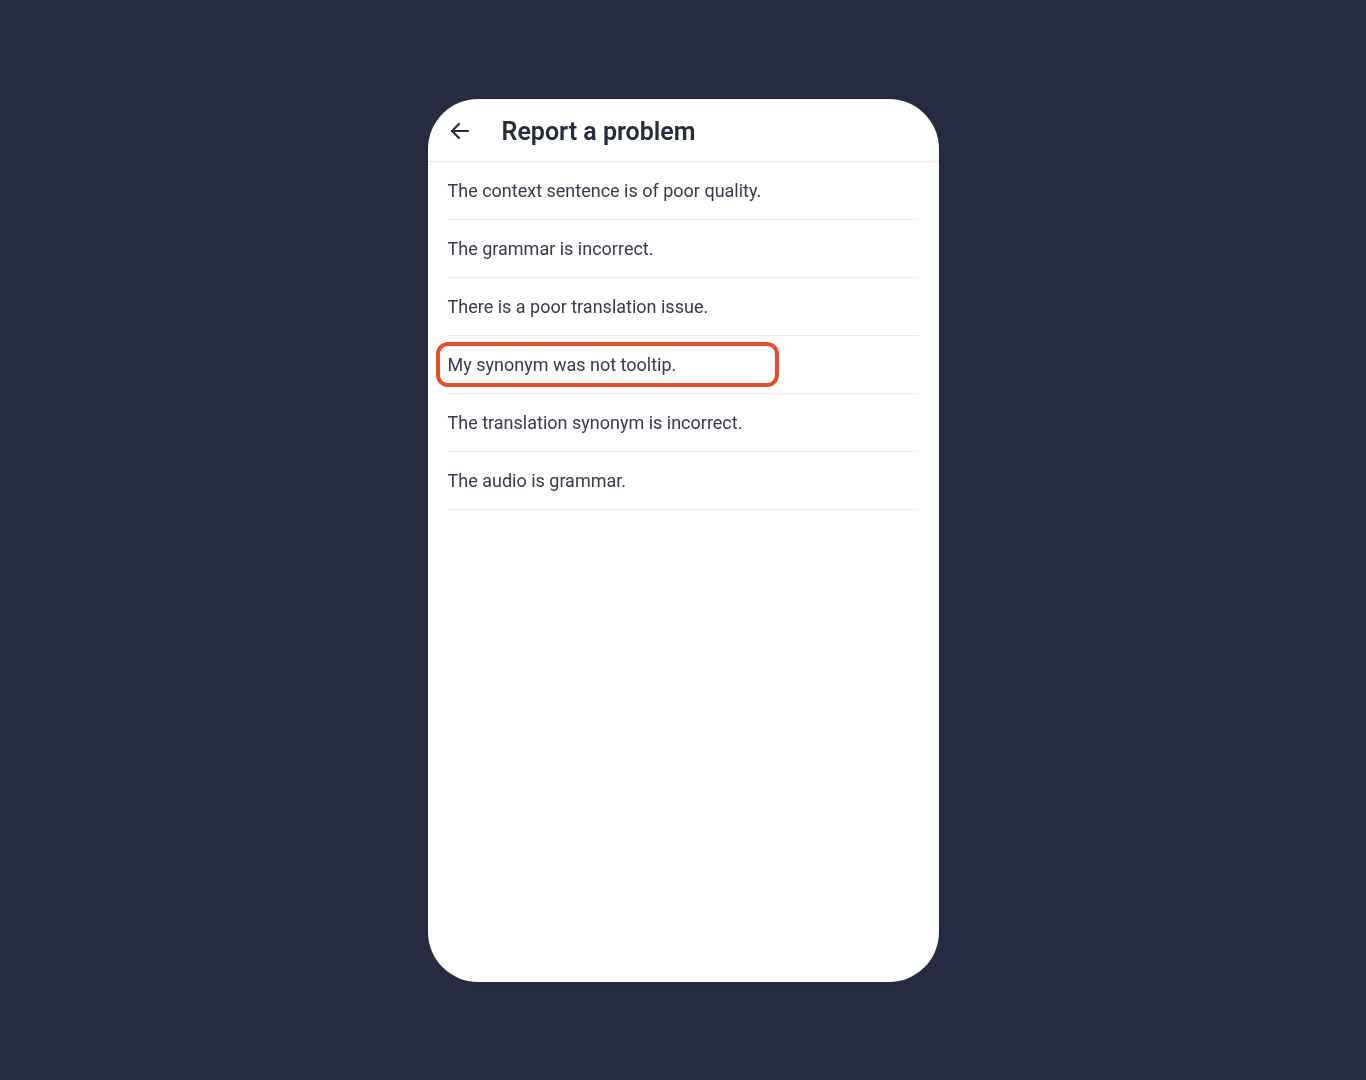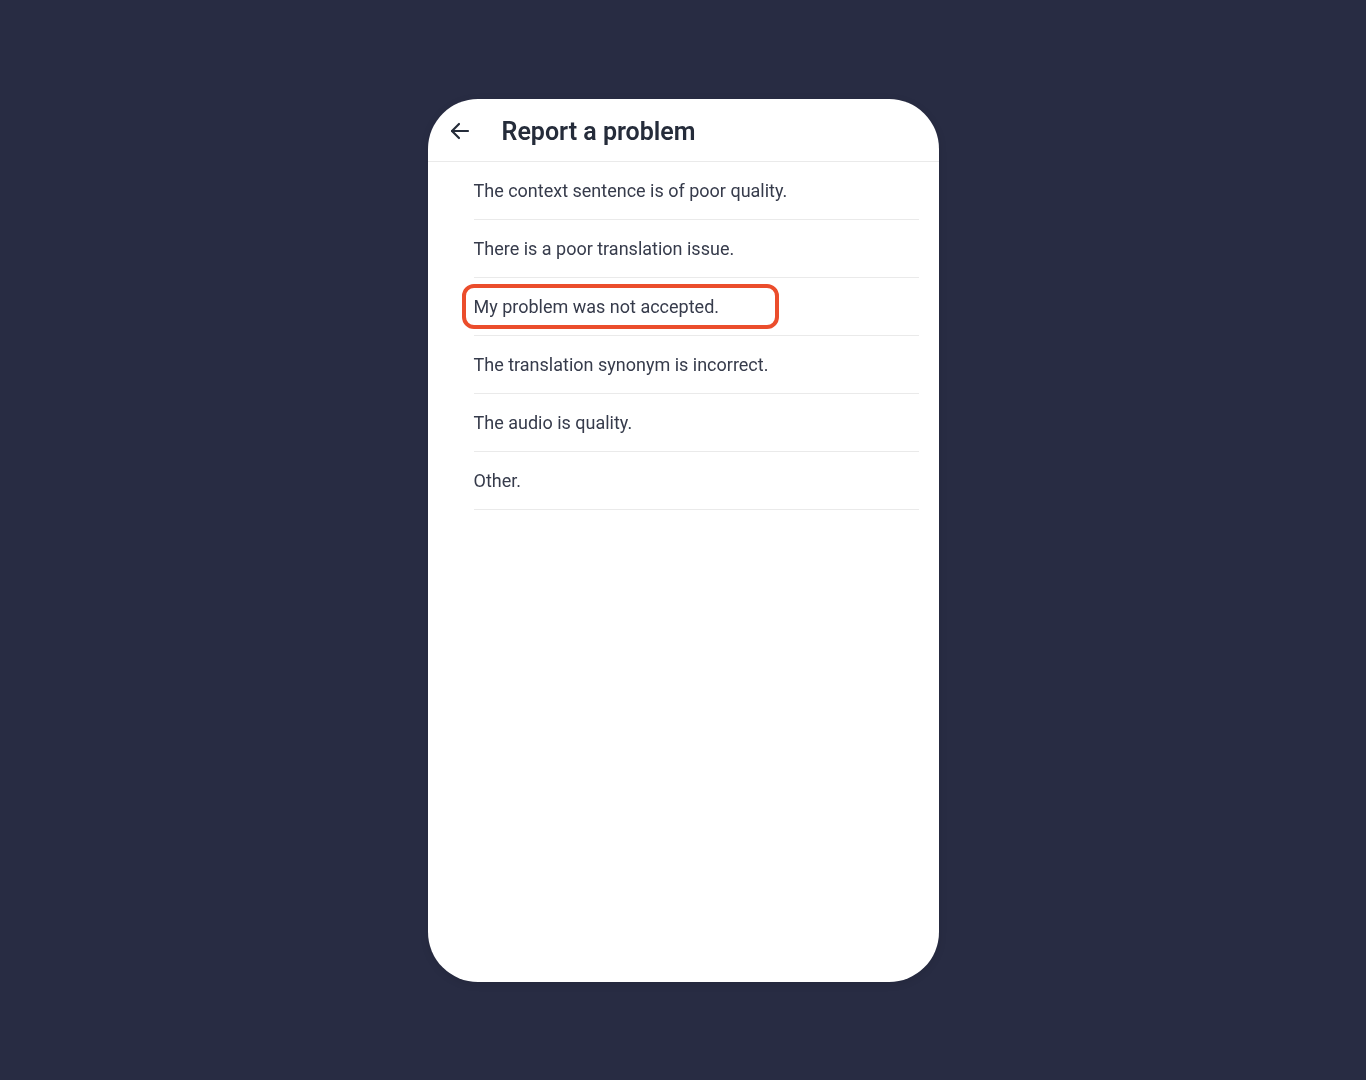--- a/index.html
+++ b/index.html
@@ -53,21 +53,20 @@
     .options-list {
       padding: 0 20px;
     }
     .option-item {
       padding: 18px 0;
       border-bottom: 1px solid #EAEAEA;
       font-size: 18px;
       color: #363B4B;
       cursor: pointer;
       position: relative;
-      margin-left: 26px;
     }
     .highlight-box {
       position: absolute;
       border: 4px solid #EB4D2C;
       border-radius: 12px;
       pointer-events: none;
       left: -12px;
       right: 140px;
       top: 6px;
       bottom: 6px;
@@ -84,29 +83,29 @@
         <polyline points="11 5 4 12 11 19"></polyline>
       </svg>
     </div>
     <div class="page-title">Report a problem</div>
   </div>
   <div class="options-list">
     <div class="option-item">
       <span>The context sentence is of poor quality.</span>
     </div>
     <div class="option-item">
+      <span>The grammar is incorrect.</span>
+    </div>
+    <div class="option-item">
       <span>There is a poor translation issue.</span>
     </div>
     <div class="option-item">
-      <span>My problem was not accepted.</span>
+      <span>My synonym was not tooltip.</span>
       <div class="highlight-box"></div>
     </div>
     <div class="option-item">
       <span>The translation synonym is incorrect.</span>
     </div>
     <div class="option-item">
-      <span>The audio is quality.</span>
-    </div>
-    <div class="option-item">
-      <span>Other.</span>
+      <span>The audio is grammar.</span>
     </div>
   </div>
 </div>
 
 </body></html>

